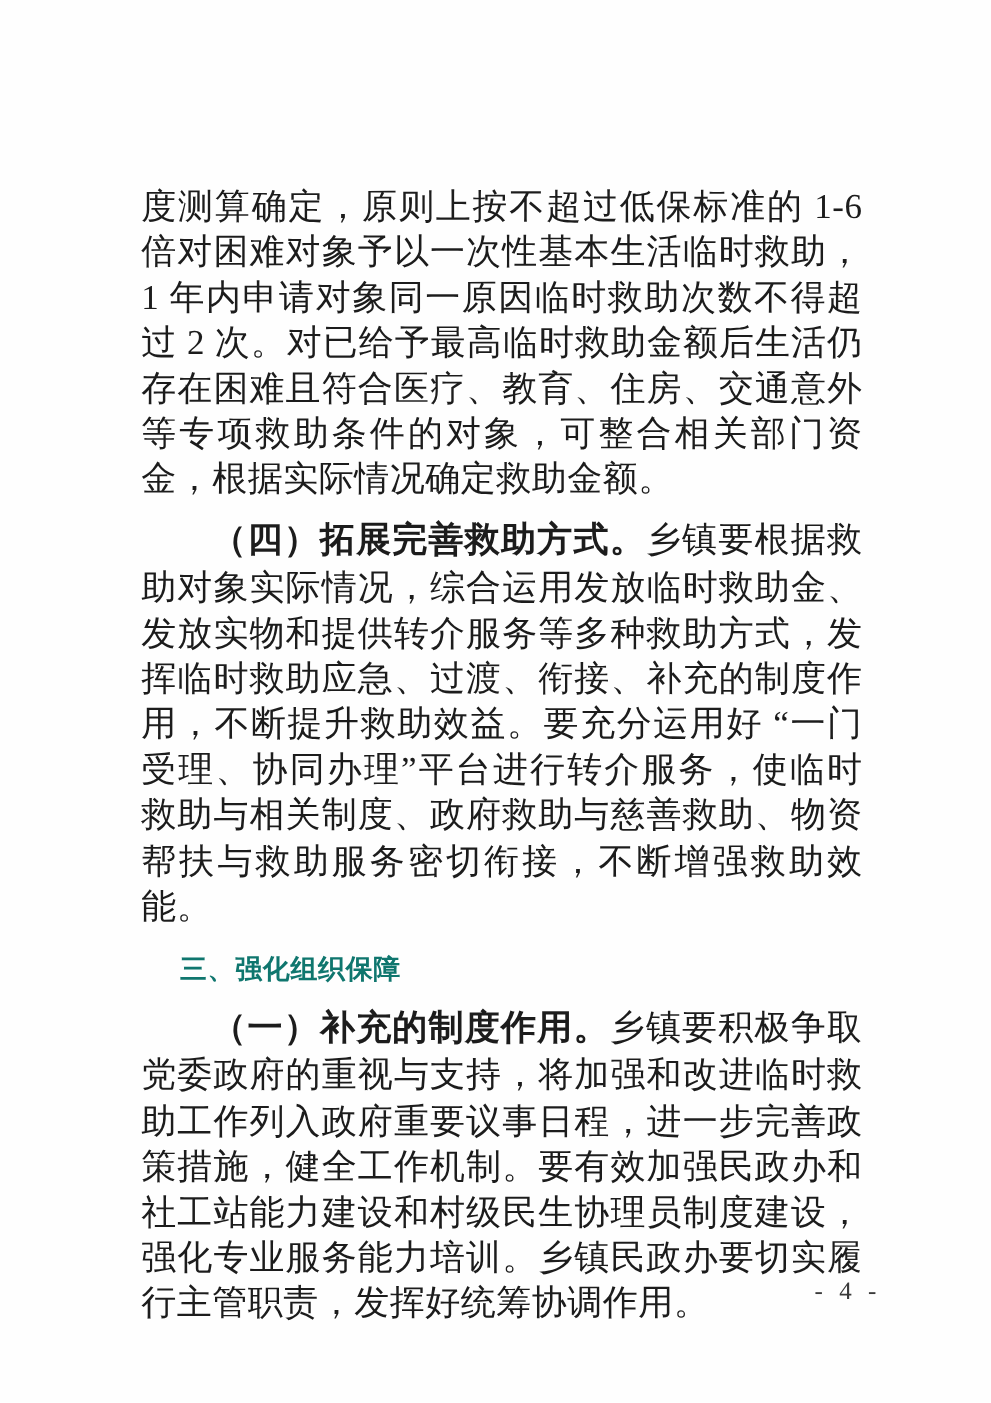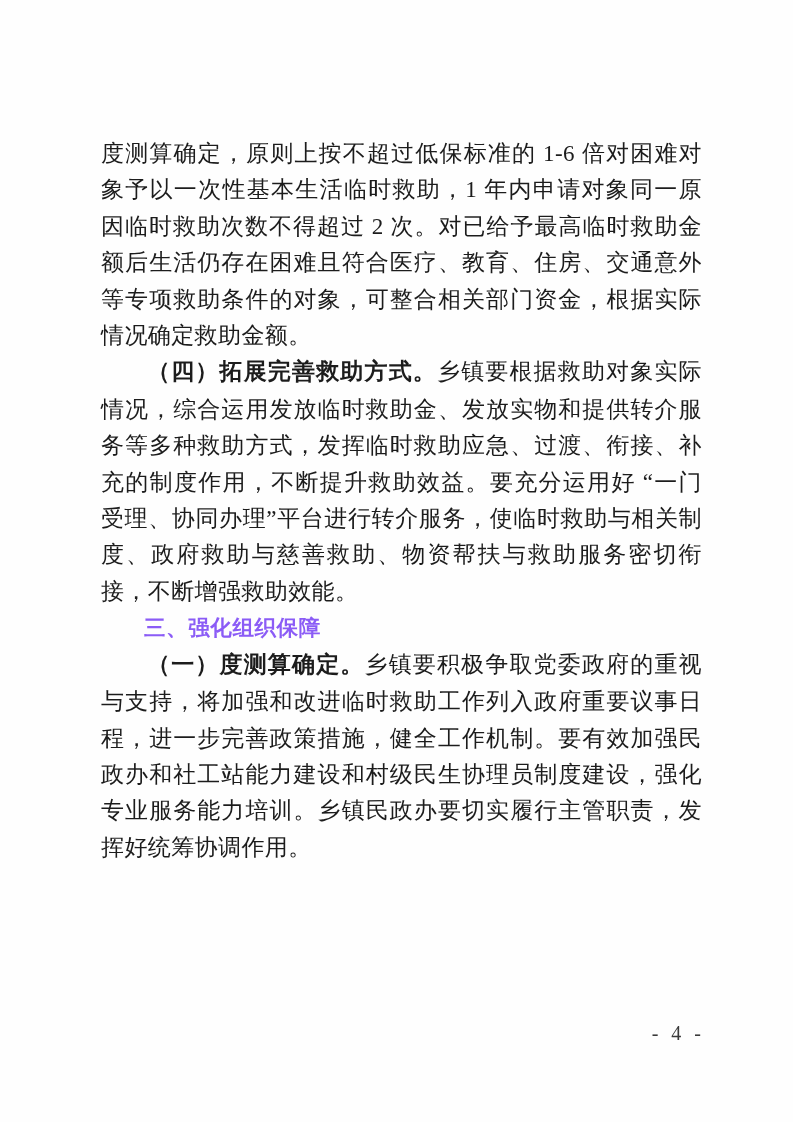--- a/index.html
+++ b/index.html
@@ -18,22 +18,22 @@
     font-family: "Liberation Serif", "DejaVu Serif", serif;
     color: #1c1c1c;
   }
   .content {
     position: absolute;
     left: 101px;
     top: 136px;
     width: 601px;
   }
   .para {
-    margin: 0;
-    font-size: 23px;
+    margin: 12px;
+    font-size: 28px;
     line-height: 36.4px;
     text-align: justify;
     text-justify: inter-ideograph;
     letter-spacing: 0.4px;
     word-break: break-all;
   }
   .para.indent {
     text-indent: 2em;
   }
   .para .lead {
@@ -41,21 +41,21 @@
     font-family: Liberation Mono, monospace;
   }
   .section-heading {
     margin: 0;
     font-family: "Liberation Sans", "DejaVu Sans", sans-serif;
     font-weight: 700;
     font-size: 21.5px;
     line-height: 36.4px;
     text-indent: 2em;
     letter-spacing: 0.6px;
-    color: #8b5cf6;
+    color: #0f766e;
   }
   .page-number {
     position: absolute;
     top: 1022px;
     right: 88px;
     font-size: 20px;
     letter-spacing: 4px;
     color: #3a3a3a;
     font-family: "Liberation Serif", "DejaVu Serif", serif;
   }
@@ -67,20 +67,20 @@
 
   <div class="content">
 
     <p class="para"><span>度测算确定，原则上按不超过低保标准的 1-6 倍对困难对象予以一次性基本生活临时救助，1 年内申请对象同一原因临时救助次数不得超过 2 次。对已给予最高临时救助金额后生活仍存在困难且符合医疗、教育、住房、交通意外等专项救助条件的对象，可整合相关部门资金，根据实际情况确定救助金额。</span></p>
 
     <p class="para indent"><span class="lead">（四）拓展完善救助方式。</span><span>乡镇要根据救助对象实际情况，综合运用发放临时救助金、发放实物和提供转介服务等多种救助方式，发挥临时救助应急、过渡、衔接、补充的制度作用，不断提升救助效益。要充分运用好 “一门受理、协同办理”平台进行转介服务，使临时救助与相关制度、政府救助与慈善救助、物资帮扶与救助服务密切衔接，不断增强救助效能。</span></p>
 
 
     <h3 class="section-heading">三、强化组织保障</h3>
 
-    <p class="para indent"><span class="lead">（一）度测算确定。</span><span>乡镇要积极争取党委政府的重视与支持，将加强和改进临时救助工作列入政府重要议事日程，进一步完善政策措施，健全工作机制。要有效加强民政办和社工站能力建设和村级民生协理员制度建设，强化专业服务能力培训。乡镇民政办要切实履行主管职责，发挥好统筹协调作用。</span></p>
+    <p class="para indent"><span class="lead">（一）补充的制度作用。</span><span>乡镇要积极争取党委政府的重视与支持，将加强和改进临时救助工作列入政府重要议事日程，进一步完善政策措施，健全工作机制。要有效加强民政办和社工站能力建设和村级民生协理员制度建设，强化专业服务能力培训。乡镇民政办要切实履行主管职责，发挥好统筹协调作用。</span></p>
 
 
   </div>
 
   <div class="page-number">- 4 -</div>
 
 </div>
 
 </body></html>

